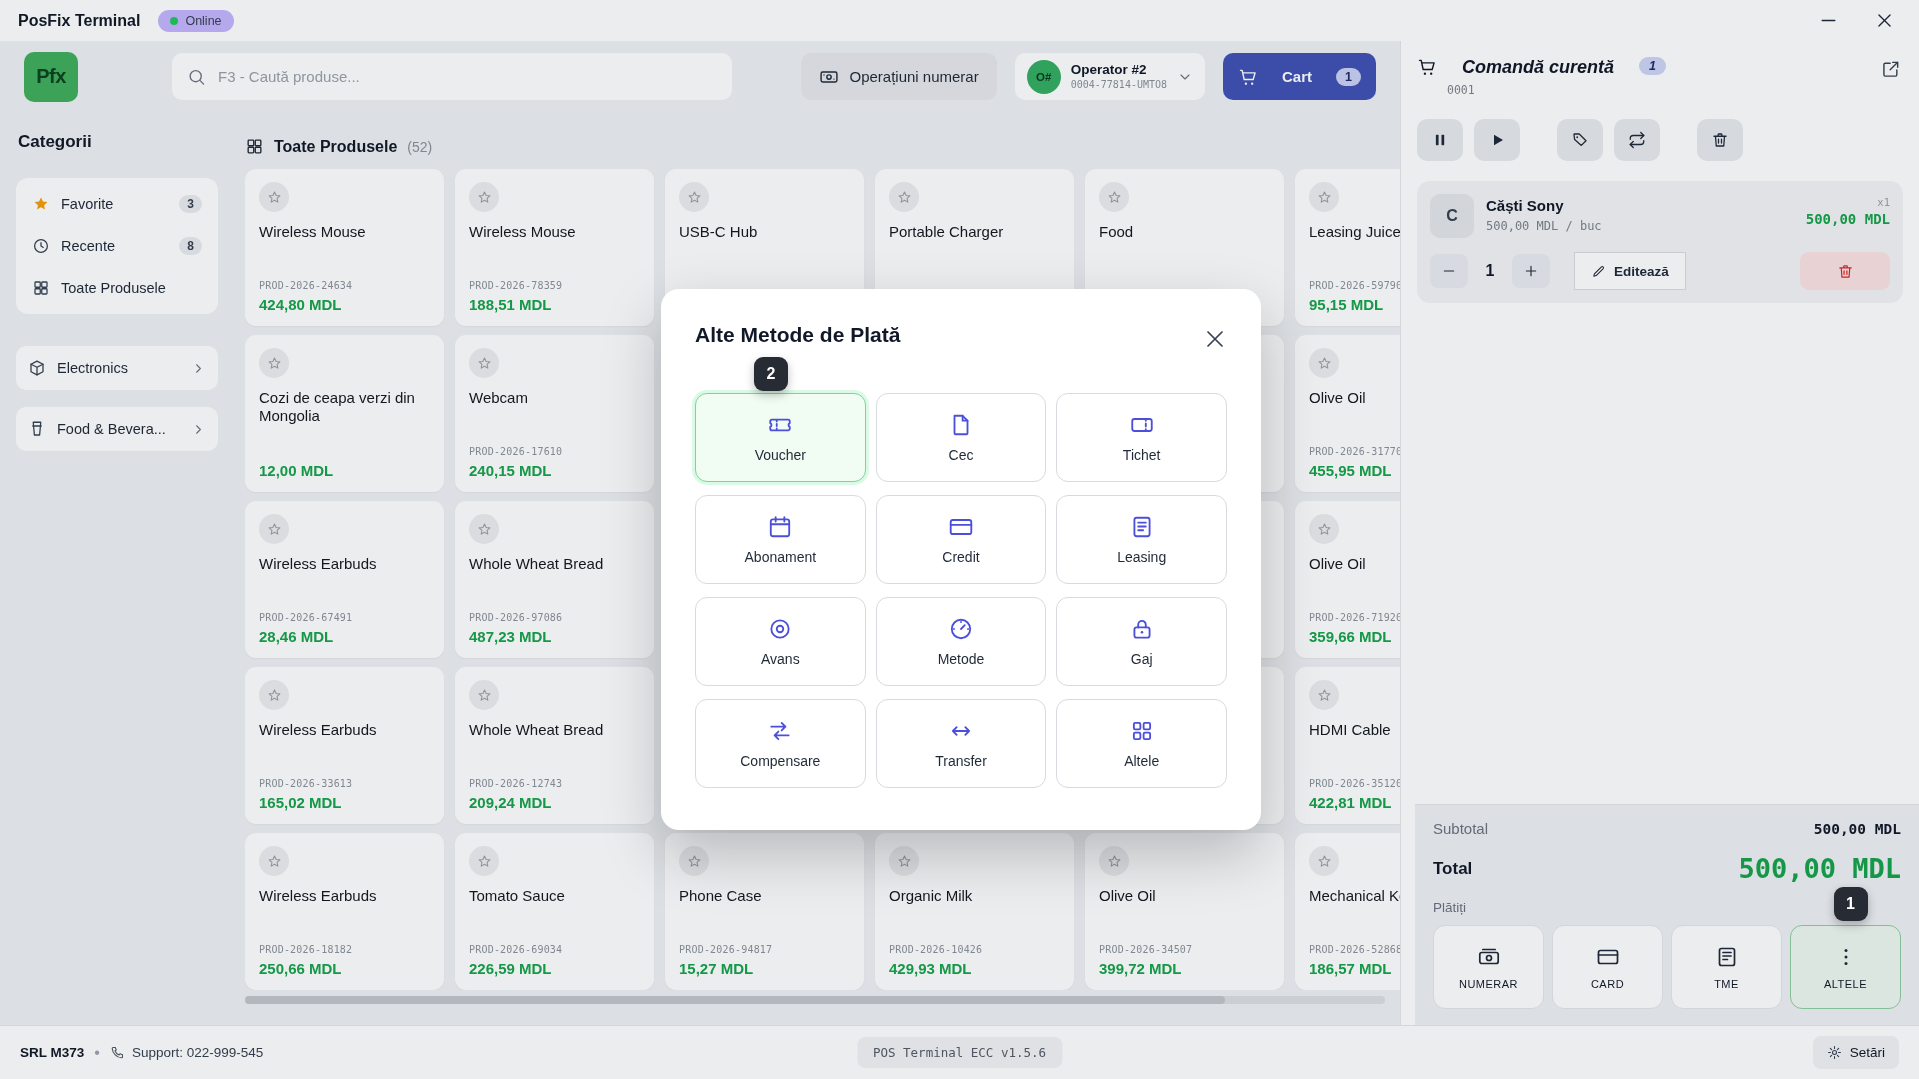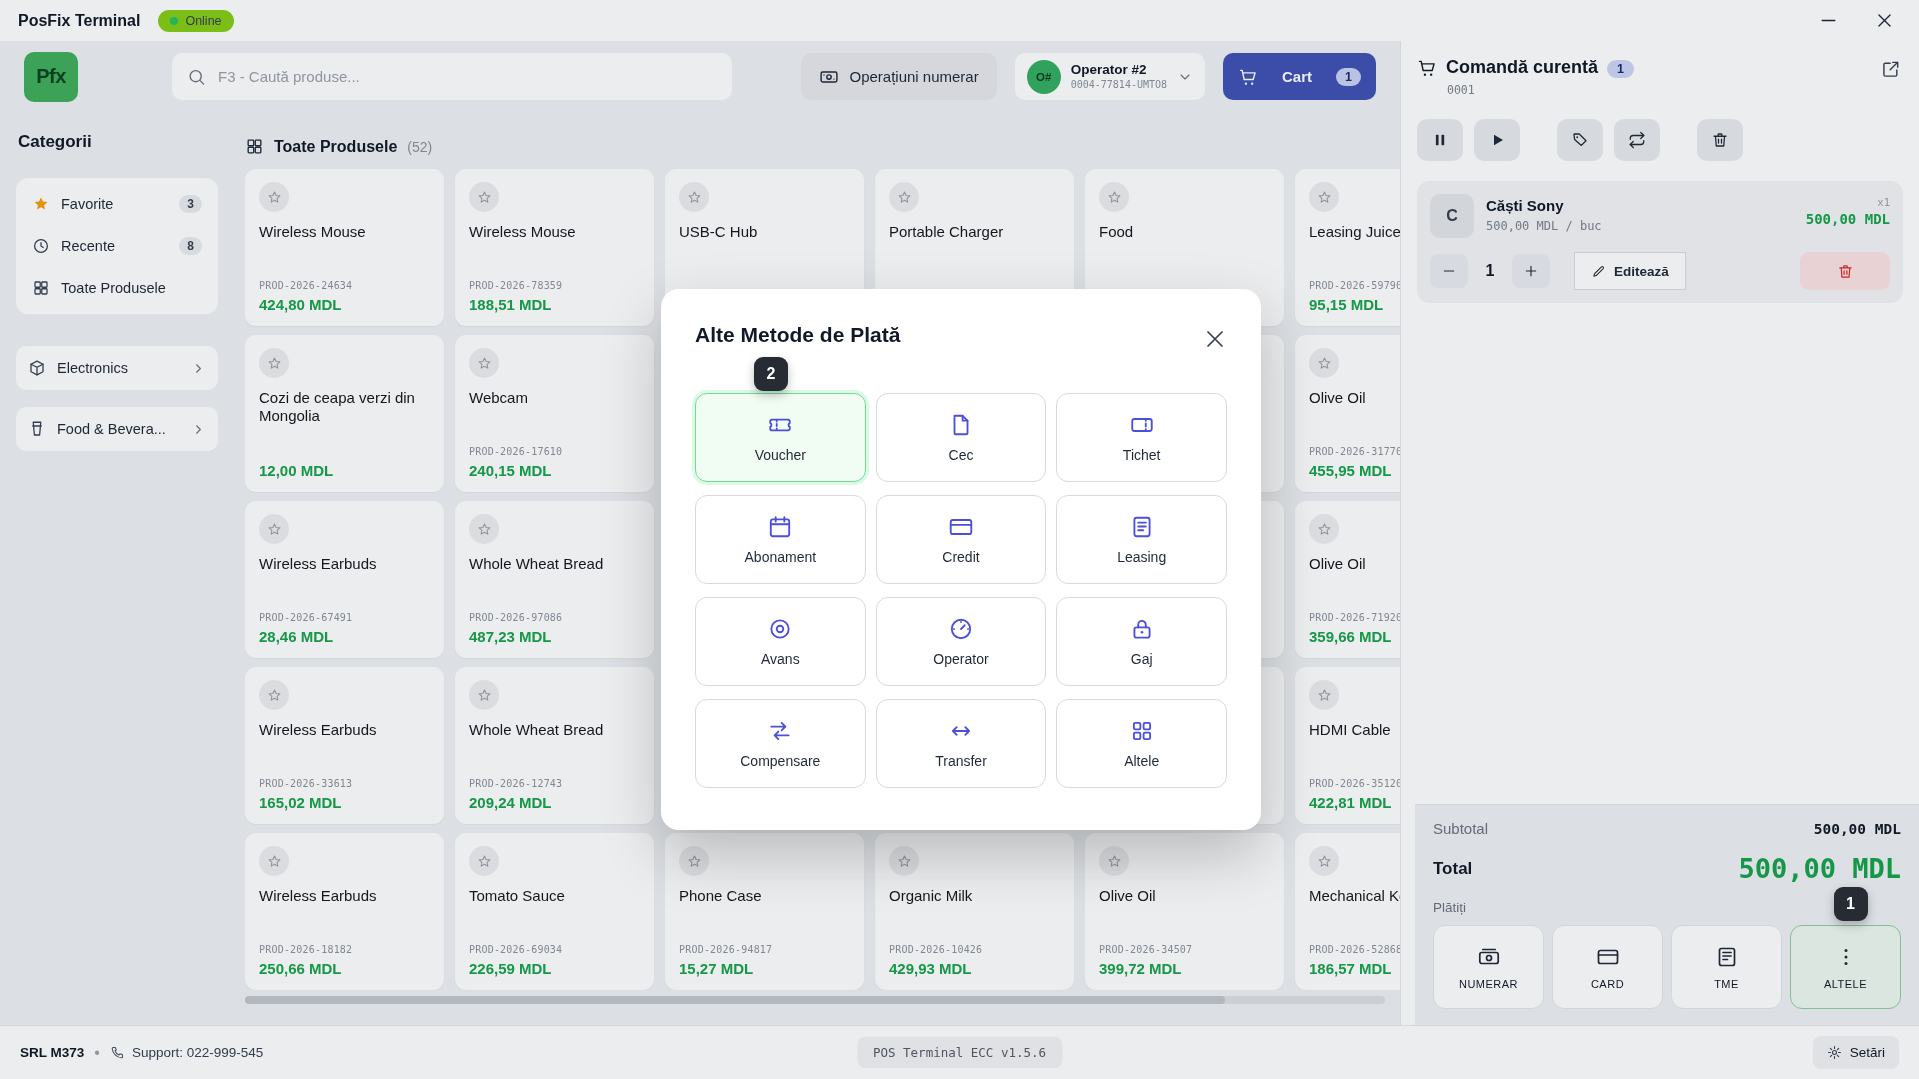--- a/index.html
+++ b/index.html
@@ -5,21 +5,21 @@
   html,body{margin:0;padding:0;width:1919px;height:1079px;overflow:hidden;
     font-family:"Liberation Sans",sans-serif;background:#eef0f3;color:#111827;position:relative;}
   *{box-sizing:border-box;}
   button{font-family:inherit;border:none;background:none;padding:0;margin:0;cursor:pointer;color:inherit;}
   .ic{display:inline-flex;align-items:center;justify-content:center;width:18px;height:18px;flex:none;}
   .ic svg{width:100%;height:100%;fill:none;stroke:currentColor;stroke-width:1.7;stroke-linecap:round;stroke-linejoin:round;display:block;}
 
   
   .titlebar{height:41px;background:#fff;display:flex;align-items:center;padding:0 18px;position:relative;z-index:1;}
   .tb-name{font-size:16px;font-weight:700;}
-  .tb-online{margin-left:18px;display:flex;align-items:center;gap:7px;background:#84cc16;border-radius:999px;padding:4px 12px;font-size:12.5px;color:#374151;}
+  .tb-online{margin-left:18px;display:flex;align-items:center;gap:7px;background:#c4b5fd;border-radius:999px;padding:4px 12px;font-size:12.5px;color:#374151;}
   .tb-dot{width:8px;height:8px;border-radius:50%;background:#22c55e;}
   .tb-spacer{flex:1;}
   .tb-btn{width:34px;height:34px;display:flex;align-items:center;justify-content:center;color:#1f2937;margin-left:22px;}
   .tb-btn .ic{width:19px;height:19px;}
 
   
   .workarea{position:absolute;top:41px;left:0;right:0;bottom:54px;display:flex;}
   .left-zone{width:1400px;flex:none;display:flex;flex-direction:column;min-height:0;}
 
   
@@ -68,21 +68,21 @@
   .p-name{margin-top:11px;font-size:15px;font-weight:500;color:#14181f;line-height:1.22;}
   .p-spacer{flex:1;}
   .p-code{font-size:10px;color:#8a919b;font-family:"DejaVu Sans Mono",monospace;letter-spacing:.2px;}
   .p-price{margin-top:5px;font-size:15px;font-weight:700;color:#16a34a;}
   .hscroll{margin-top:6px;height:8px;border-radius:4px;background:#dcdfe3;width:1140px;flex:none;}
   .hscroll-thumb{height:100%;width:86%;border-radius:4px;background:#c2c6cc;}
 
   
   .order-panel{width:519px;flex:none;background:#fff;border-left:1px solid #e4e6ea;position:relative;}
   .panel-head{padding:16px 20px 0 16px;position:relative;}
-  .ph-row{display:flex;align-items:flex-end;gap:9px;}
+  .ph-row{display:flex;align-items:flex-start;gap:25px;font-style:italic;}
   .ph-ic{width:20px;height:20px;color:#111827;}
   .ph-title{font-size:18px;font-weight:700;}
   .ph-badge{background:#ccd6f6;color:#1f2c6d;border-radius:999px;padding:2px 10px;font-size:12.5px;font-weight:700;}
   .ph-open{position:absolute;right:18px;top:18px;color:#374151;}
   .ph-open .ic{width:20px;height:20px;}
   .ph-num{margin:5px 0 0 30px;font-size:11.5px;color:#7c838d;font-family:"DejaVu Sans Mono",monospace;}
   .panel-toolbar{display:flex;gap:11px;padding:22px 20px 0 16px;}
   .pt-btn{width:46px;height:42px;border-radius:10px;background:#e8eaee;color:#1f2937;display:flex;align-items:center;justify-content:center;}
   .pt-btn .ic{width:18px;height:18px;}
   .panel-toolbar .pt-btn:nth-of-type(3),.panel-toolbar .pt-btn:nth-of-type(5){margin-left:26px;}
@@ -1031,21 +1031,21 @@
 
       <button class="method-btn">
 
         <span class="ic m-ic">
           <svg viewBox="0 0 24 24">
             <circle cx="12" cy="12" r="8.5"></circle>
             <path d="M12 12l3.5-3.5"></path>
             <path d="M12 5.5v.01M5.5 12h.01M18.5 12h.01"></path>
           </svg>
         </span>
-        <span class="m-label">Operator</span>
+        <span class="m-label">Metode</span>
       </button>
 
       <button class="method-btn">
 
         <span class="ic m-ic">
           <svg viewBox="0 0 24 24">
             <rect x="5" y="10.5" width="14" height="9.5" rx="2"></rect>
             <path d="M8.5 10.5V8a3.5 3.5 0 0 1 7 0v2.5"></path>
             <circle cx="12" cy="15" r="1.2" style="fill:currentColor;stroke:none"></circle>
           </svg>

